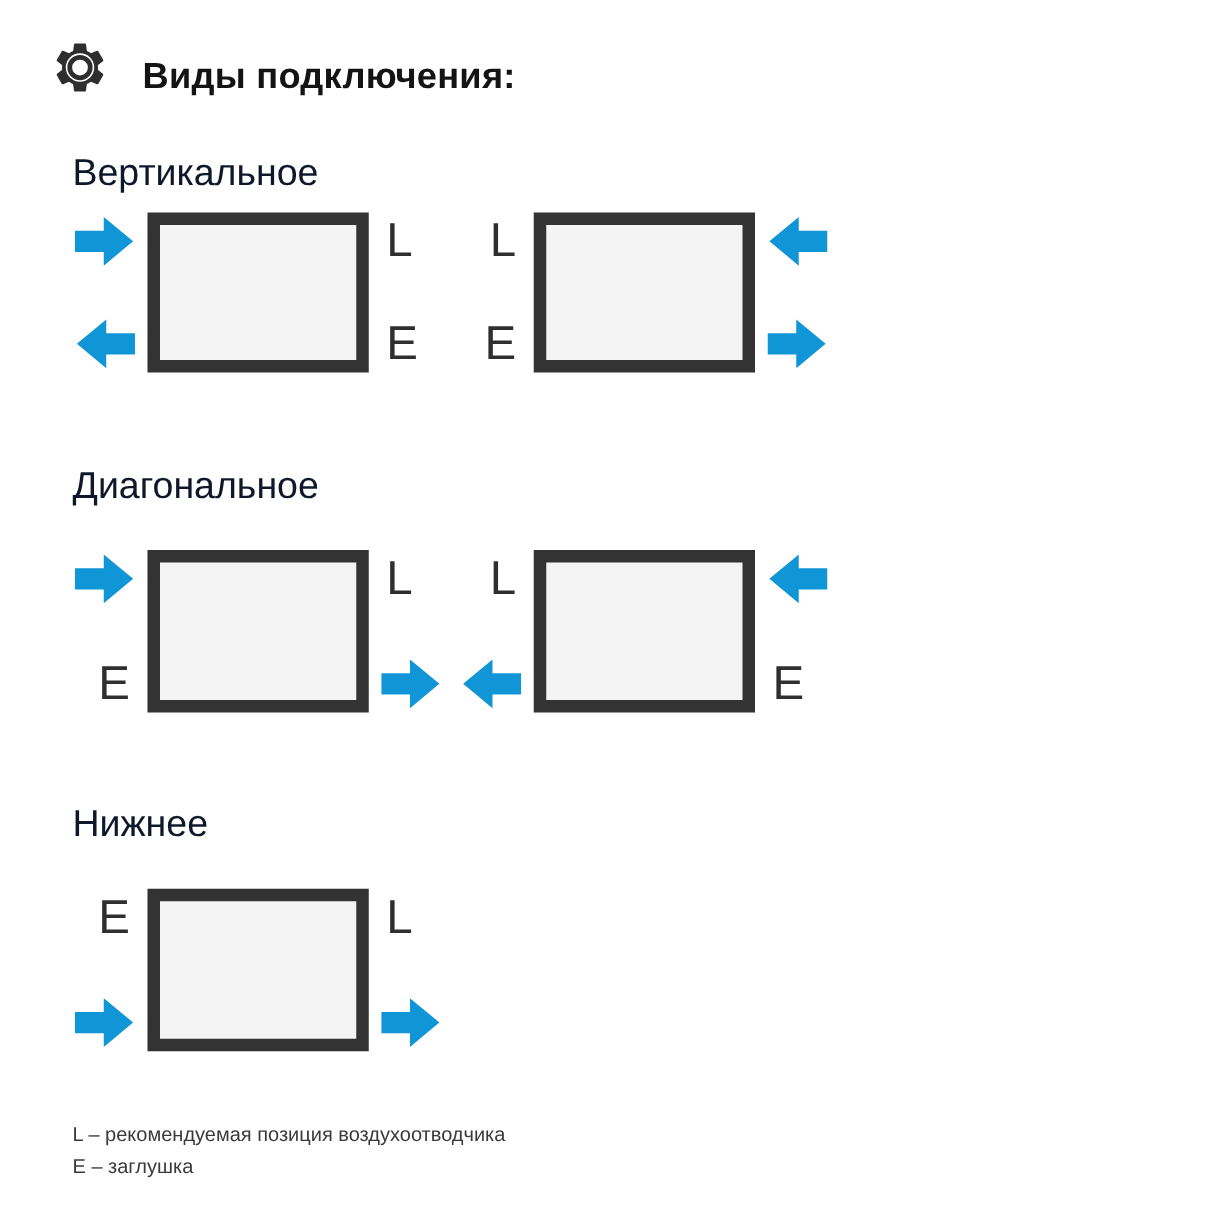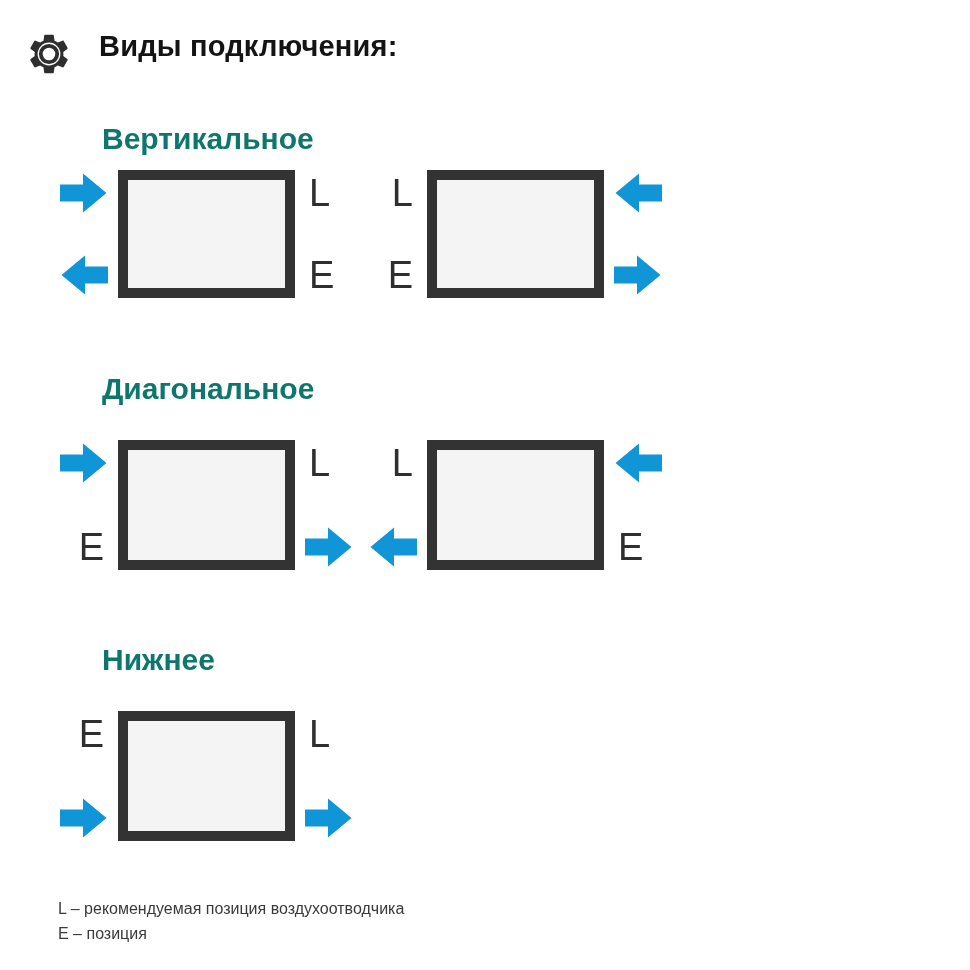--- a/index.html
+++ b/index.html
@@ -2,25 +2,25 @@
 <html lang="ru" style="--arrow: #1095D6; --radiator_border: #333333; --radiator_fill: #F4F4F4; --text_dark: #2E2E2E;"><head>
 <meta charset="utf-8">
 <style>
   html,body{margin:0;padding:0;}
   body{
     width:970px;height:970px;background:#ffffff;position:relative;
     font-family:"Liberation Sans","DejaVu Sans",sans-serif;
     color:#2e2e2e;overflow:hidden;
   }
   
-  .header{position:absolute;left:25px;top:30px;display:flex;align-items:flex-start;}
+  .header{position:absolute;left:40px;top:30px;display:flex;align-items:flex-end;}
   .gear{width:48px;height:48px;flex:0 0 auto;}
   .page-title{margin-left:26px;font-size:29px;font-weight:700;color:#141414;letter-spacing:.2px;}
   
-  .section-title{position:absolute;left:58px;font-size:30px;font-weight:700;color:#0f766e;margin-left:44px;}
+  .section-title{position:absolute;left:58px;font-size:30px;font-weight:400;color:#0f172a;}
   .st1{top:122px;}
   .st2{top:372px;text-align:center;}
   .st3{top:643px;}
   
   .radiator{
     position:absolute;width:177px;box-sizing:border-box;
     border:10px solid var(--radiator_border,#333333);
     background:var(--radiator_fill,#f4f4f4);
   }
   .r1c1{left:118px;top:170px;height:128px;}
@@ -135,16 +135,16 @@
     <div class="slot rt label-slot">L</div>
     <div class="slot rb arrow-slot">
       <svg class="arrow" width="48" height="42" viewBox="0 0 48 42">
           <polygon points="0,12.5 23,12.5 23,1.5 46.5,21 23,40.5 23,29.5 0,29.5"></polygon>
         </svg>
     </div>
   </div>
 
   <div class="legend">
     <div>L – рекомендуемая позиция воздухоотводчика</div>
-    <div>E – позиция</div>
+    <div>E – заглушка</div>
   </div>
 
 </div>
 
 </body></html>

